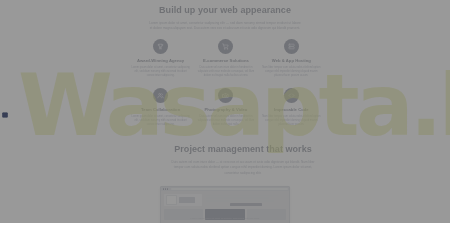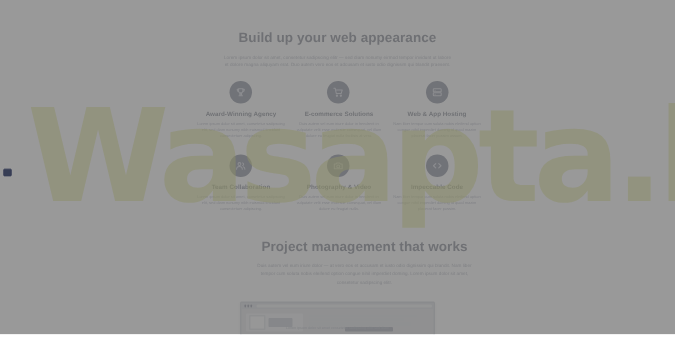--- a/index.html
+++ b/index.html
@@ -22,21 +22,20 @@
     overflow: hidden;
     background: #ffffff;
   }
 
   
   .page {
     position: absolute;
     inset: 0;
     background: #ffffff;
     overflow: hidden;
-    margin-top: 15px;
   }
 
   
   .dim-veil {
     position: absolute;
     inset: 0;
     background: #7f7f7f;
     opacity: 0.80;
     pointer-events: none;
     z-index: 40;

